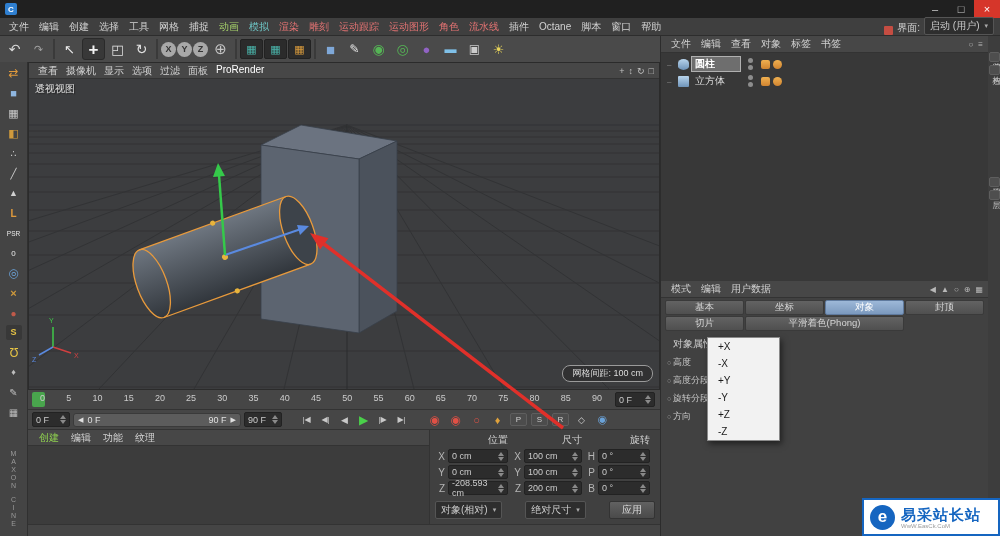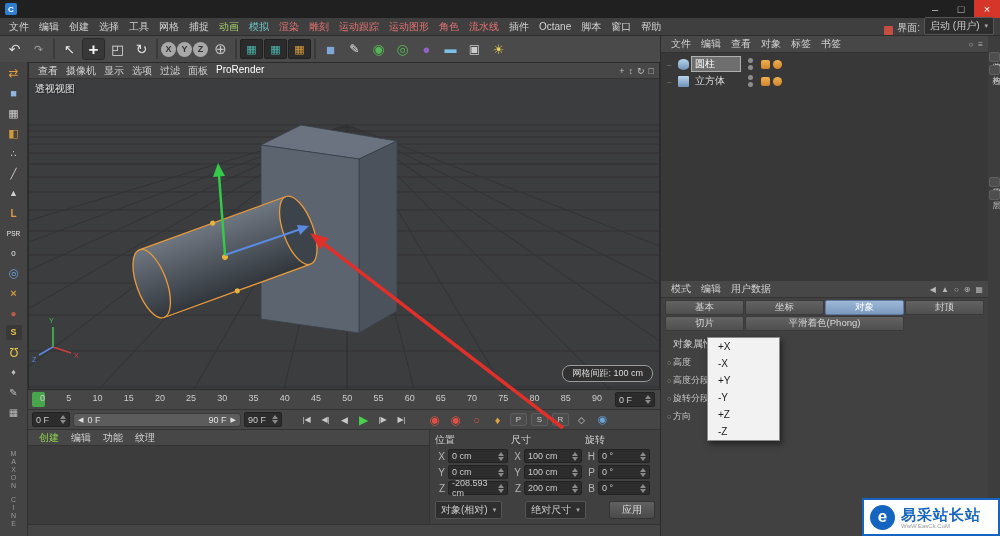--- a/index.html
+++ b/index.html
@@ -53,21 +53,21 @@
 .rtext{font-size:9px;color:#e0e0e0}
 .rspacer{flex:1}
 .pbtn{min-width:17px;height:16px;display:flex;align-items:center;justify-content:center;color:#c8c8c8;font-size:9px}
 .tgap{width:10px}
 
 .bottomleft{position:absolute;left:28px;top:430px;width:402px;height:94px;background:#3c3c3c;border-right:1px solid #333;z-index:1}
 .mat-menu{height:16px;background:#474747;border-bottom:1px solid #333;display:flex;align-items:center;gap:2px;padding:0 6px}
 
 .coords{position:absolute;left:430px;top:430px;width:230px;height:94px;background:#404040;padding:3px 5px;display:flex;flex-direction:column;z-index:1}
 .coords-grid{display:grid;grid-template-columns:10px 60px 10px 58px 10px 52px;gap:2px 3px;align-items:center}
-.chead{grid-column:span 2;text-align:left;color:#d2d2d2}
+.chead{grid-column:span 2;text-align:right;color:#d2d2d2}
 .clabel{color:#b5b5b5;text-align:right}
 .cfield{height:14px}
 .coords-bottom{margin-top:auto;display:flex;gap:23px;align-items:center;padding-bottom:2px}
 .apply-btn{background:linear-gradient(#616161,#4a4a4a);border:1px solid #333;border-radius:2px;padding:1px 12px;color:#ddd;margin-left:auto}
 
 .rightpanel{position:absolute;left:660px;top:36px;width:328px;height:500px;background:#414141;border-left:1px solid #2c2c2c;z-index:2}
 .om-menu,.am-menu{height:17px;background:#474747;border-bottom:1px solid #333;display:flex;align-items:center;gap:2px;padding:0 5px}
 .panel-icons{margin-left:auto;display:flex;gap:5px;color:#b8b8b8;font-size:8px;align-items:center}
 .om-list{height:228px;background:#383838;padding:3px 2px;display:flex;flex-direction:column;gap:1px}
 .om-row{display:flex;align-items:center;height:16px;gap:3px;padding:0 4px}
@@ -614,21 +614,21 @@
 
       <span>○</span>
           <span>≡</span>
         </div>
     </div>
     <div class="om-list">
 
         <div class="om-row">
           <span class="twig">–</span>
           <span class="obj-icon" style="background: linear-gradient(rgb(184, 212, 236), rgb(110, 147, 184)); border-radius: 50% / 35%;"></span>
-          <span class="obj-name" style="background: rgb(110, 110, 110); outline: rgb(176, 176, 176) solid 1px; color: rgb(255, 255, 255); padding: 0px 3px;">圆柱</span>
+          <span class="obj-name" style="background: rgb(110, 110, 110); outline: rgb(176, 176, 176) solid 1px; color: rgb(255, 255, 255); padding: 0px 3px; font-weight: bold;">圆柱</span>
           <span class="vis-dots">
             <i></i>
             <i></i>
           </span>
           <span class="tag-a"></span>
           <span class="tag-b"></span>
         </div>
 
         <div class="om-row">
           <span class="twig">–</span>

